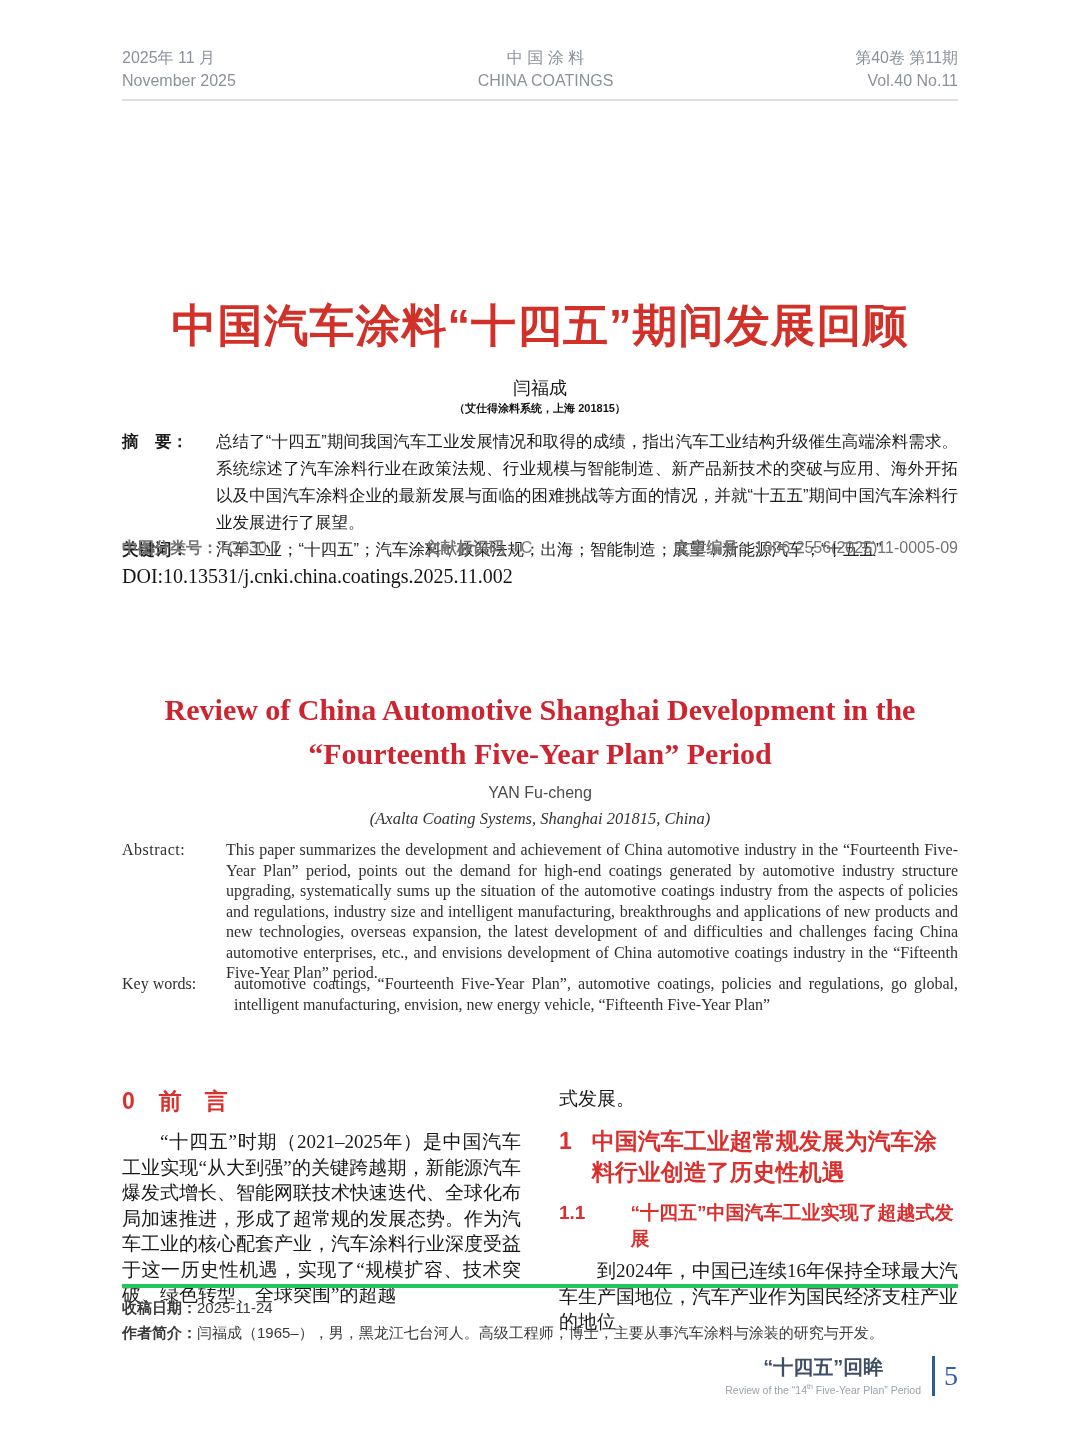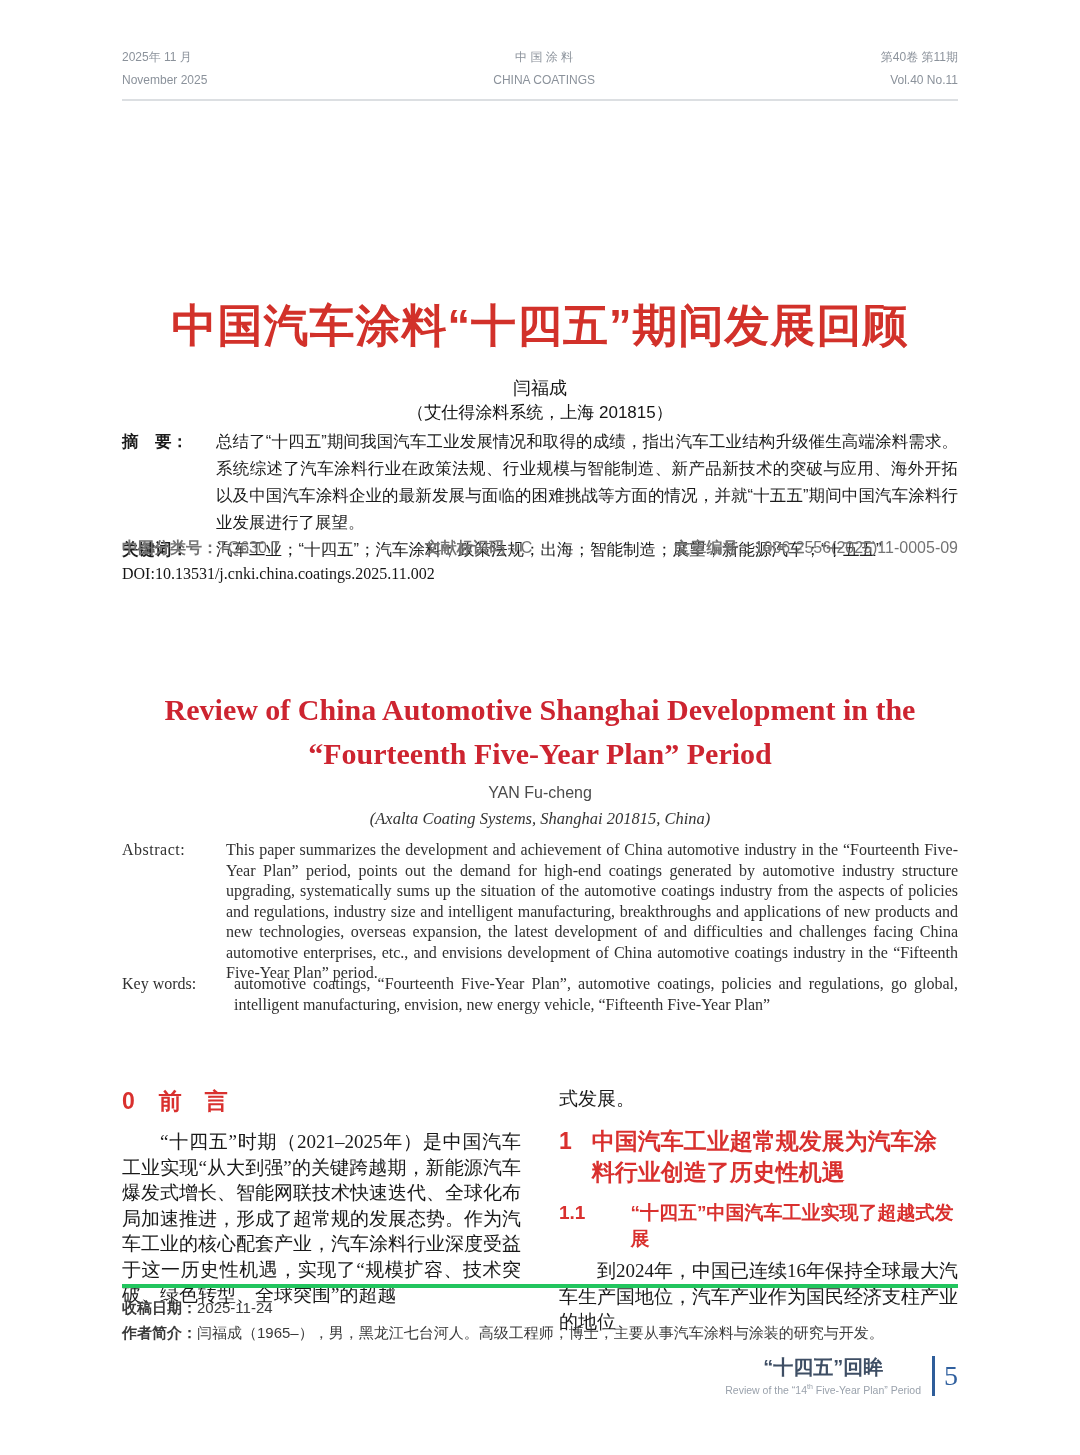--- a/index.html
+++ b/index.html
@@ -7,56 +7,56 @@
     width:1080px; height:1455px; position:relative; overflow:hidden;
     font-family:"Liberation Serif", serif; color:#1c1c1c;
     -webkit-font-smoothing:antialiased;
   }
   .abs { position:absolute; left:122px; right:122px; }
 
   
   .journal-header {
     top:46px; display:flex; justify-content:space-between; align-items:flex-end;
     color:#8b929b; font-family:"Liberation Sans", sans-serif;
-    font-size:12px; line-height:23px;
+    font-size:16px; line-height:23px;
     border-bottom:2px solid #dcdfe2; padding-bottom:7px;
   }
   .jh-cell { white-space:nowrap; }
   .jh-center { text-align:center; }
   .jh-right { text-align:right; }
 
   
   .cn-title {
     top:298px; text-align:center; color:#d2312a;
     font-family:"Liberation Sans", sans-serif; font-weight:bold;
     font-size:45px; line-height:56px; letter-spacing:1px;
   }
   .cn-author {
     top:376px; text-align:center; font-family:"Liberation Sans", sans-serif;
     font-size:18px; color:#141414;
   }
   .cn-affil {
     top:401px; text-align:center; font-family:"Liberation Sans", sans-serif;
-    font-size:17px; font-weight:normal; color:#141414;
+    font-size:11px; font-weight:bold; color:#141414;
   }
 
   
   .cn-abstract-block { top:428px; font-family:"Liberation Sans", sans-serif; font-size:16.5px; line-height:27px; color:#1b1b1b; }
   .hang-row { display:flex; align-items:flex-start;gap:28px; }
   .hang-label { flex:0 0 auto; font-weight:bold; white-space:nowrap; }
   .hang-body { flex:1 1 auto; text-align:justify; }
   .cn-keywords-row { margin-top:0px; }
 
   
   .meta-row { top:538px; display:flex; font-family:"Liberation Sans", sans-serif; font-size:16px; color:#737373; }
   .meta-cell { white-space:nowrap; }
   .meta-cell.c1 { width:315px; }
   .meta-cell.c2 { width:260px; }
   .meta-cell .lbl { font-weight:bold; }
-  .doi-row { top:565px; font-family:"Liberation Serif", serif; font-size:16px; color:#141414; }
+  .doi-row { top:565px; font-family:"Liberation Serif", serif; font-size:20px; color:#141414; }
 
   
   .en-title {
     top:688px; text-align:center; color:#cd2430;
     font-family:"Liberation Serif", serif; font-weight:bold;
     font-size:30px; line-height:44px;
   }
   .en-author { top:784px; text-align:center; font-family:"Liberation Sans", sans-serif; font-size:16px; color:#4b4b4b; }
   .en-affil  { top:809px; text-align:center; font-style:italic; font-size:16.5px; color:#333333; }
 

